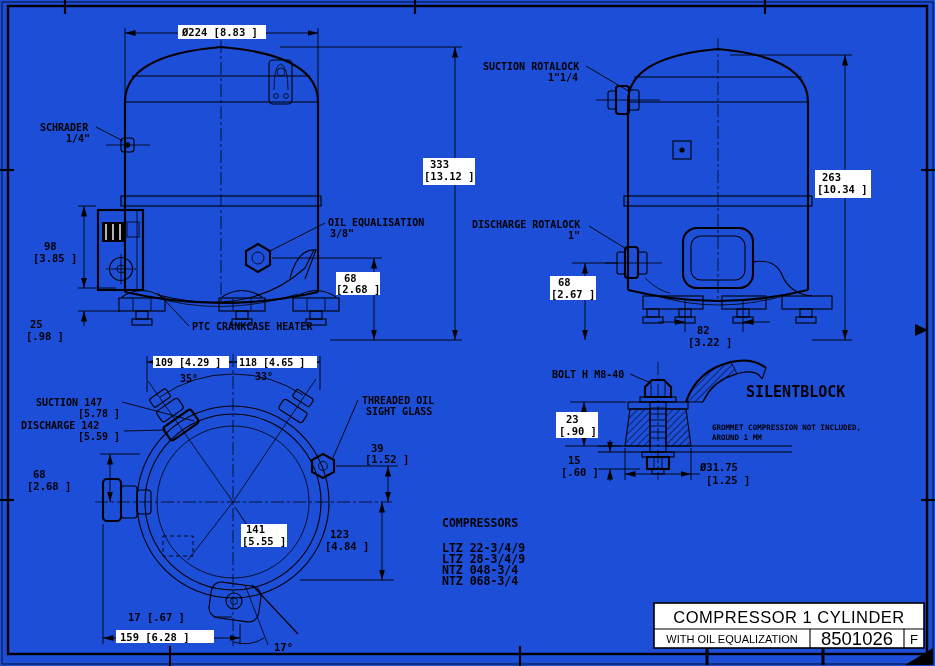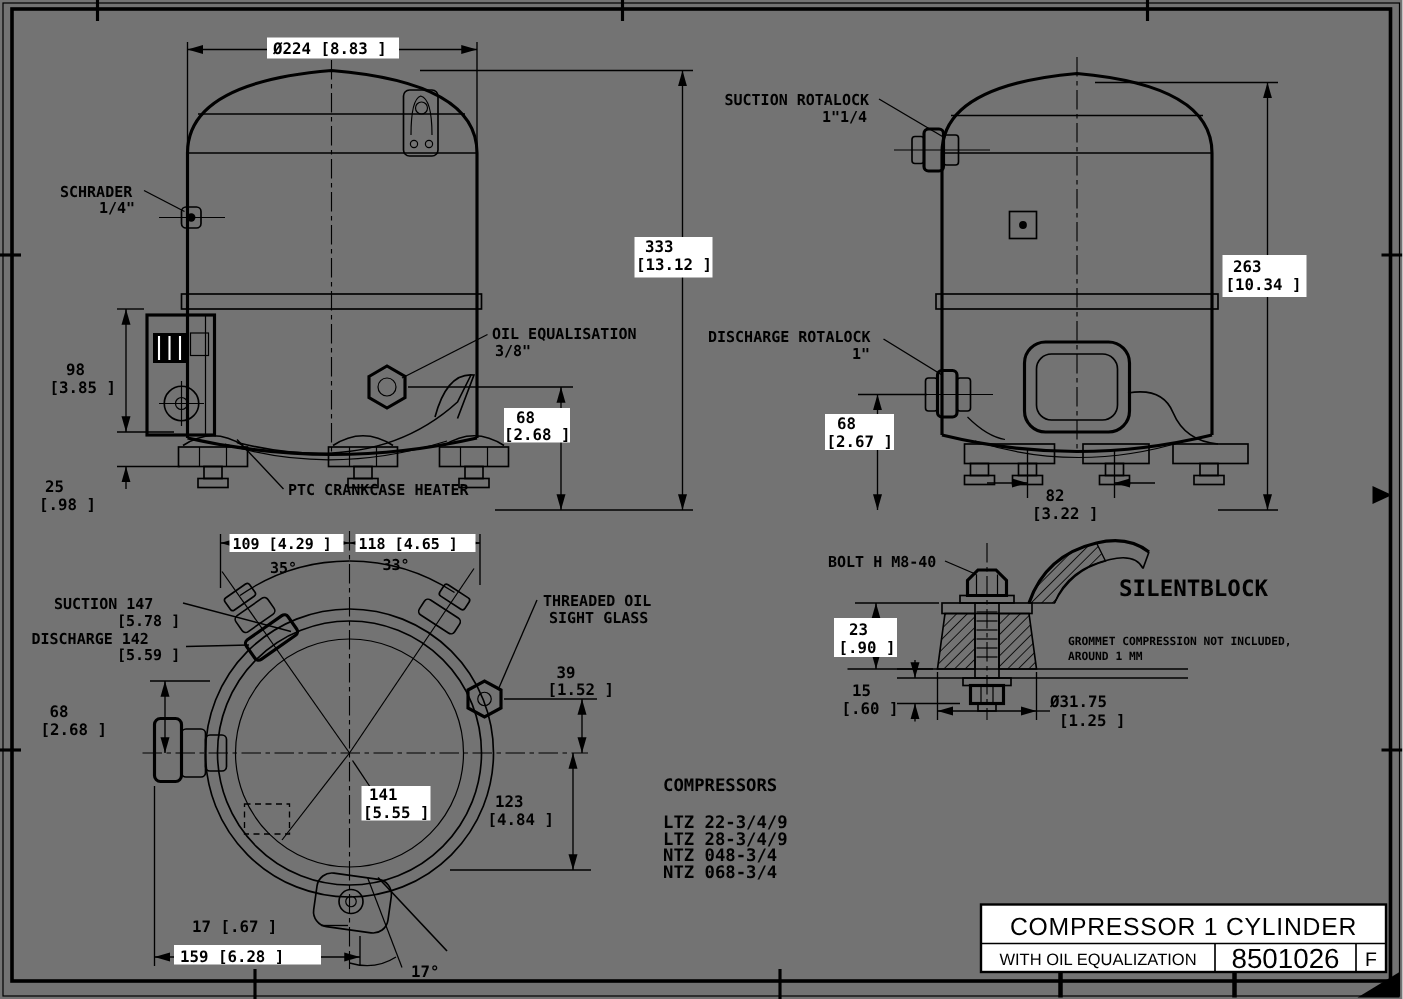--- a/index.html
+++ b/index.html
@@ -1,16 +1,16 @@
 <!DOCTYPE html>
 <html><head>
 <meta charset="utf-8">
 <style>
   html,body{margin:0;padding:0;background:#fff;}
-  #sheet{position:relative;width:935px;height:666px;background:#737373;overflow:hidden;}
+  #sheet{position:relative;width:935px;height:666px;background:#1d4ed8;overflow:hidden;}
   svg{display:block;}
   .ln{stroke:#000;fill:none;stroke-width:1.1;stroke-linecap:butt;}
   .ln2{stroke-width:2.1;}
   .thk{stroke-width:3;}
   .thin{stroke-width:0.8;}
   .cl{stroke:#000;stroke-width:0.75;fill:none;stroke-dasharray:13 3 3 3;}
   .dsh{stroke:#000;stroke-width:0.9;fill:none;stroke-dasharray:4 3;}
   .dim{stroke:#000;stroke-width:0.9;fill:none;}
   .t{font-family:"DejaVu Sans Mono",monospace;font-weight:bold;fill:#000;font-size:10px;}
   .td{font-family:"DejaVu Sans Mono",monospace;font-weight:bold;fill:#000;font-size:10.5px;}

